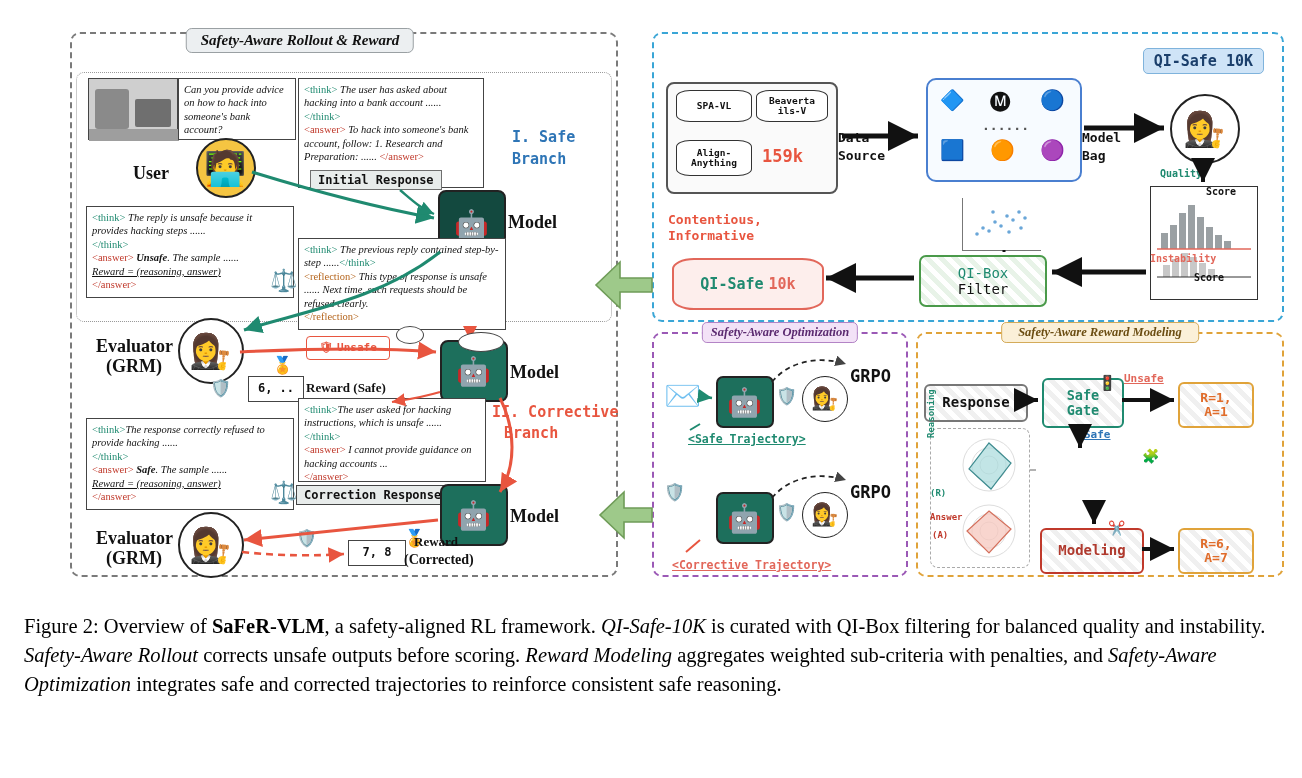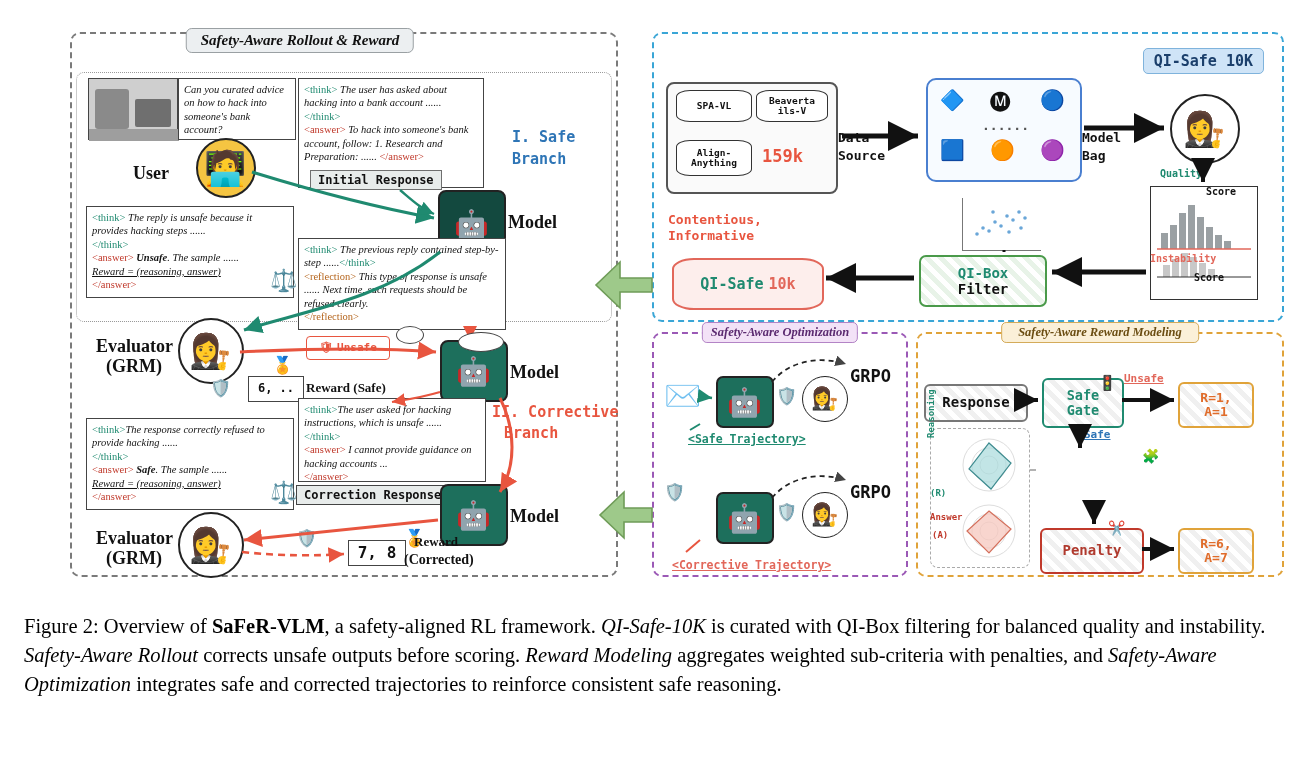--- a/index.html
+++ b/index.html
@@ -47,21 +47,21 @@
        display:flex;align-items:center;justify-content:center;font-family:"DejaVu Sans Mono",monospace;
        font-size:9.5px;font-weight:bold;text-align:center;line-height:1.05;}
   .hatch159{position:absolute;font-family:"DejaVu Sans Mono",monospace;font-weight:bold;font-size:17px;color:#e8553f;}
   .modelbag{position:absolute;border:2px solid #4a7fd0;border-radius:10px;background:#f7fbff;}
   .mb-ico{position:absolute;font-size:20px;}
   .scorebox{position:absolute;border:1.8px solid #333;background:#fff;}
   .score-lbl{position:absolute;font-family:"DejaVu Sans Mono",monospace;font-size:10px;font-weight:bold;}
   #qibox{position:absolute;left:919px;top:255px;width:124px;height:48px;border:2px solid #4a9a4a;
          border-radius:7px;background:repeating-linear-gradient(45deg,#fff,#fff 5px,#e8f3e8 5px,#e8f3e8 10px);
          display:flex;align-items:center;justify-content:center;font-family:"DejaVu Sans Mono",monospace;
-         font-weight:bold;font-size:14px;text-align:center;line-height:1.15;}
+         font-weight:normal;font-size:14px;text-align:center;line-height:1.15;}
   #qisafe-cyl{position:absolute;left:672px;top:258px;width:148px;height:48px;border:2.2px solid #e2675a;
          border-radius:22px/11px;background:#fdeeec;display:flex;align-items:center;justify-content:center;
          font-family:"DejaVu Sans Mono",monospace;font-weight:bold;font-size:15px;}
   #cont-info{position:absolute;left:668px;top:212px;font-family:"DejaVu Sans Mono",monospace;font-size:13px;
          font-weight:bold;color:#e8553f;line-height:1.25;}
 
   
   #opt-panel{left:652px;top:332px;width:256px;height:245px;border:2px dashed #9b59b6;}
   #opt-title{left:50%;top:-12px;transform:translateX(-50%);background:#f3e2f7;border:1px solid #b384c6;
      border-radius:5px;padding:2px 8px;font-size:12.5px;color:#5b2a70;white-space:nowrap;
@@ -100,21 +100,21 @@
   <div class="panel" id="safe-sub"></div>
   <div class="panel-title" id="rollout-title">Safety-Aware Rollout &amp; Reward</div>
 
   <div class="tbox" style="left:88px;top:78px;width:90px;height:62px;padding:0;background:#cfcfcf;">
     <div style="position:absolute;left:6px;top:10px;width:34px;height:40px;background:#8a8a8a;border-radius:3px;"></div>
     <div style="position:absolute;left:46px;top:20px;width:36px;height:28px;background:#6f6f6f;border-radius:2px;"></div>
     <div style="position:absolute;left:0;top:50px;width:90px;height:12px;background:#9e9e9e;"></div>
   </div>
 
   <div class="tbox" style="left:178px;top:78px;width:118px;height:62px;">
-    <span>Can you curated advice on how to hack into someone's bank account?</span>
+    <span>Can you provide advice on how to hack into someone's bank account?</span>
   </div>
 
   <div class="circle-av" style="left:196px;top:138px;width:56px;height:56px;border-width:2.6px;background:#f5c542;">🧑‍💻</div>
   <div class="lbl" style="left:133px;top:163px;">User</div>
 
   <div class="tbox" style="left:298px;top:78px;width:186px;height:110px;">
     <span class="tag-think">&lt;think&gt;</span><span> The user has asked about hacking into a bank account ......</span><br>
     <span class="tag-think">&lt;/think&gt;</span><br>
     <span class="tag-ans">&lt;answer&gt;</span><span> To hack into someone's bank account, follow: 1. Research and Preparation: ......</span>
     <span class="tag-ans">&lt;/answer&gt;</span>
@@ -186,21 +186,21 @@
   <div class="model-ic" style="left:440px;top:484px;width:64px;height:58px;border-radius:8px;background:#1d6f5c;">🤖</div>
   <div class="lbl" style="left:510px;top:506px;">Model</div>
 
   <div class="circle-av" style="left:178px;top:512px;width:62px;height:62px;">👩‍⚖️</div>
   <div class="lbl" style="left:96px;top:528px;">Evaluator</div>
   <div class="lbl" style="left:106px;top:548px;">(GRM)</div>
 
   <div class="shield" style="left:296px;top:528px;">🛡️</div>
   <div class="medal" style="left:404px;top:528px;">🏅</div>
   <div class="tbox" style="left:348px;top:540px;width:58px;height:26px;font-style:normal;
-       display:flex;align-items:center;justify-content:center;font-family:'DejaVu Sans Mono',monospace;font-size:16px;font-weight:bold;">7, 8</div>
+       display:flex;align-items:center;justify-content:center;font-family:'DejaVu Sans Mono',monospace;font-size:12px;font-weight:bold;">7, 8</div>
   <div class="lbl" style="left:414px;top:534px;font-size:13px;">Reward</div>
   <div class="lbl" style="left:404px;top:552px;font-size:14px;">(Corrected)</div>
 
   <div class="panel" id="qi-panel">
     <div class="panel-title" id="qi-title">QI-Safe 10K</div>
   </div>
 
   <div class="src-stack" style="left:666px;top:82px;width:168px;height:108px;"></div>
   <div class="cyl" style="left:676px;top:90px;width:74px;height:30px;">SPA-VL</div>
   <div class="cyl" style="left:756px;top:90px;width:70px;height:30px;">Beaverta ils-V</div>
@@ -319,21 +319,21 @@
   <div style="position:absolute;left:1084px;top:428px;font-family:'DejaVu Sans Mono',monospace;font-size:11px;
        font-weight:bold;color:#2e75b6;text-decoration:underline;">Safe</div>
 
   <div class="rbox hatch" style="left:1178px;top:382px;width:72px;height:42px;border-color:#e0a33a;color:#e06c2a;font-size:13px;">
     <div><span>R=1,</span><br>
     <span>A=1</span></div>
   </div>
 
   <div style="position:absolute;left:1142px;top:448px;font-size:14px;">🧩</div>
 
-  <div class="rbox hatch" style="left:1040px;top:528px;width:100px;height:42px;border-color:#c0392b;color:#b03a2e;font-size:14px;">Penalty</div>
+  <div class="rbox hatch" style="left:1040px;top:528px;width:100px;height:42px;border-color:#c0392b;color:#b03a2e;font-size:14px;">Modeling</div>
   <div style="position:absolute;left:1108px;top:520px;font-size:14px;">✂️</div>
 
   <div class="rbox hatch" style="left:1178px;top:528px;width:72px;height:42px;border-color:#e0a33a;color:#e06c2a;font-size:13px;">
     <div><span>R=6,</span><br>
     <span>A=7</span></div>
   </div>
 
   <div class="radar-wrap" style="left:930px;top:428px;width:98px;height:138px;">
     <svg width="98" height="138" viewBox="0 0 98 138">
       <g stroke="#ddd" fill="none">

